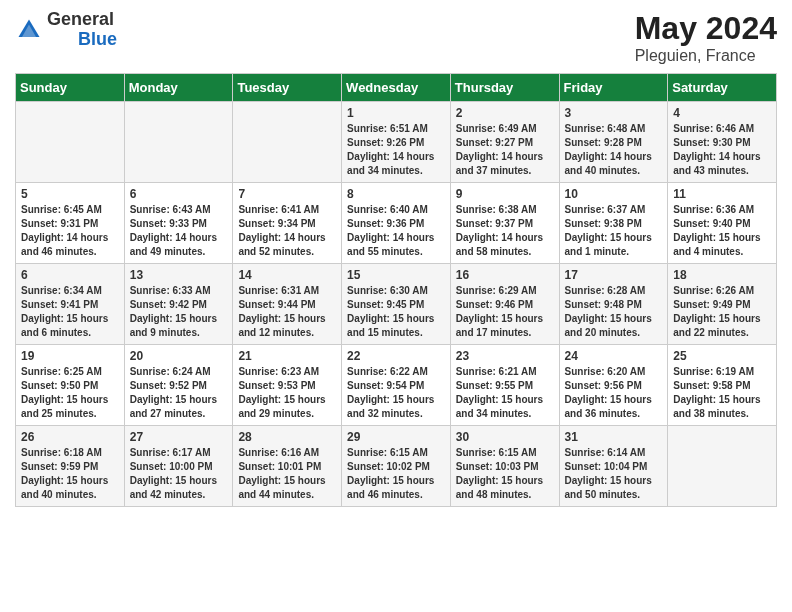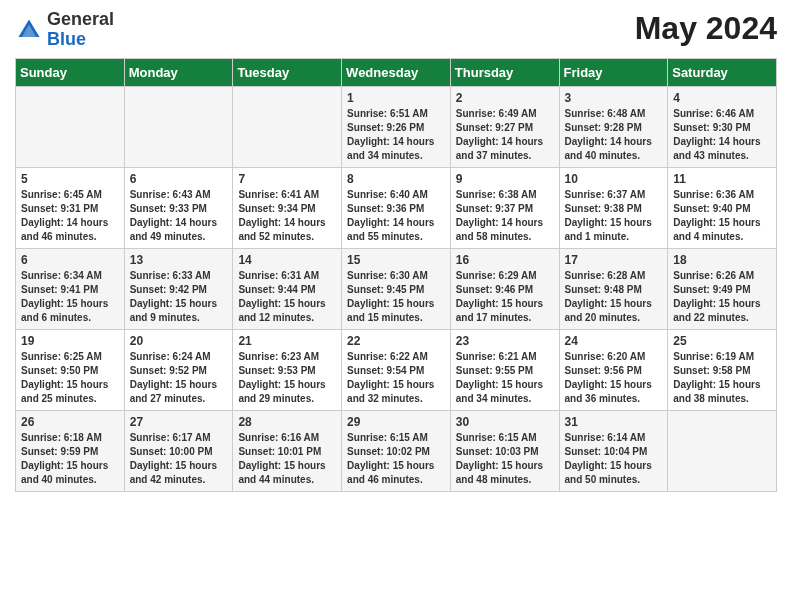--- a/index.html
+++ b/index.html
@@ -26,21 +26,21 @@
       display: flex;
       align-items: center;
       gap: 4px;
     }
     .logo-text {
       font-size: 18px;
       font-weight: bold;
       line-height: 1.1;
     }
     .logo-general { color: #333; }
-    .logo-blue { color: #1a6bbf; }
+    .logo-blue { color: #1a6bbf; margin-left: 31px; }
     .logo-icon {
       width: 28px;
       height: 28px;
     }
     .title-block {
       text-align: left;
     }
     .title-month {
       font-size: 32px;
       font-weight: bold;
@@ -105,20 +105,21 @@
         <polygon points="20,5 35,30 5,30" fill="#1a6bbf"></polygon>
         <polygon points="20,12 30,30 10,30" fill="#fff" opacity="0.3"></polygon>
       </svg>
       <div class="logo-text">
         <span class="logo-general">General</span><br>
         <span class="logo-blue">Blue</span>
       </div>
     </div>
     <div class="title-block">
       <div class="title-month">May 2024</div>
+      <div class="title-location">Pleguien, France</div>
     </div>
   </div>
 
   <table class="calendar">
     <thead>
       <tr>
       <th>Sunday</th>
           <th>Monday</th>
           <th>Tuesday</th>
           <th>Wednesday</th>

